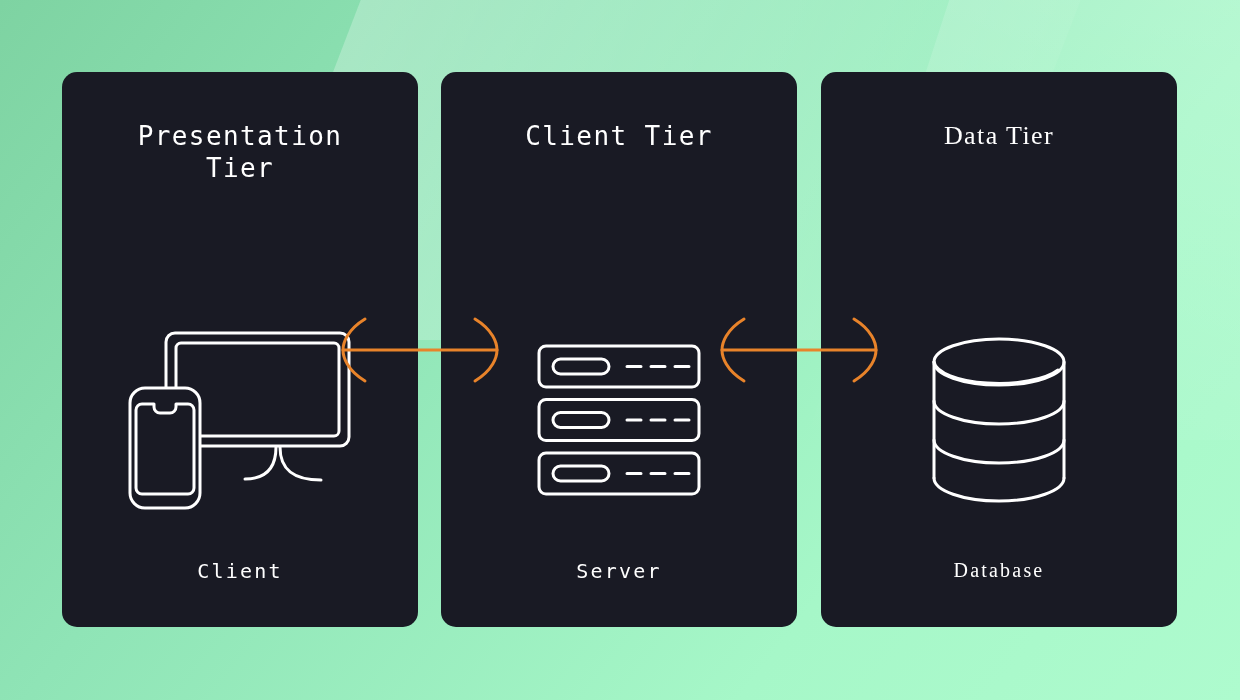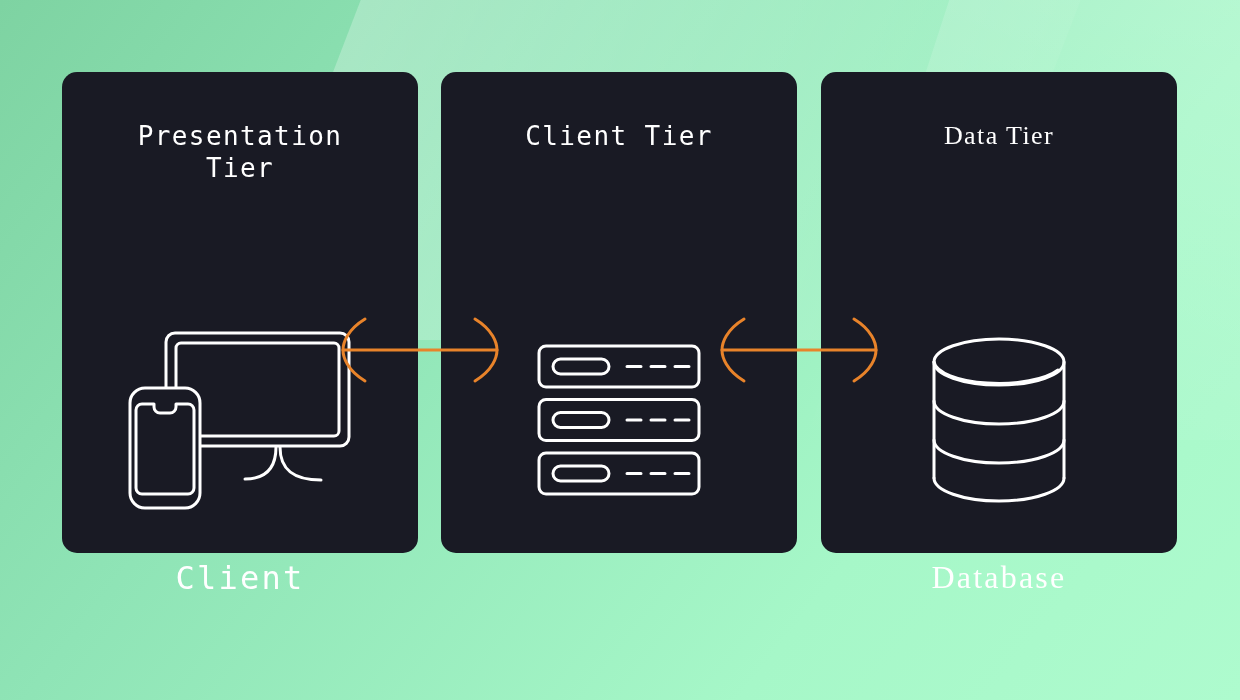--- a/index.html
+++ b/index.html
@@ -34,21 +34,21 @@
   }
 
   #tiers {
     position:absolute; inset:0;
   }
 
   .tier-card {
     position:absolute;
     top:72px;
     width:356px;
-    height:481px;
+    height:555px;
     background:#191A24;
     border-radius:15px;
     display:flex;
     flex-direction:column;
     align-items:center;
   }
   #tier-0 { left:62px; }
   #tier-1 { left:441px; }
   #tier-2 { left:821px;font-family:Liberation Serif, serif; }
 
@@ -73,21 +73,21 @@
     align-items:center;
     justify-content:center;
   }
 
   .tier-label {
     position:absolute;
     top:487px;
     left:0; right:0;
     text-align:center;
     color:#FFFFFF;
-    font-size:32px;
+    font-size:20px;
     letter-spacing:2.2px;
   }
 
   
   .connector {
     position:absolute;
     top:310px;
     width:166px;
     height:80px;
   }
@@ -143,20 +143,21 @@
             <rect x="2" y="55.5" width="160" height="41" rx="7"></rect>
             <rect x="16" y="68.5" width="56" height="15" rx="7.5"></rect>
             <path d="M90 76 h14 M114 76 h14 M138 76 h14"></path>
 
             <rect x="2" y="109" width="160" height="41" rx="7"></rect>
             <rect x="16" y="122" width="56" height="15" rx="7.5"></rect>
             <path d="M90 129.5 h14 M114 129.5 h14 M138 129.5 h14"></path>
         </svg>
       </div>
 
+      <div class="tier-label">Server</div>
     </div>
 
     <div class="tier-card" id="tier-2">
       <div class="tier-title">Data Tier</div>
 
       <div class="tier-figure">
         <svg width="138" height="166" viewBox="0 0 138 166" fill="none" stroke="#FFFFFF" stroke-width="3" stroke-linecap="round" stroke-linejoin="round">
 
           <ellipse cx="69" cy="25" rx="65" ry="23"></ellipse>
 

